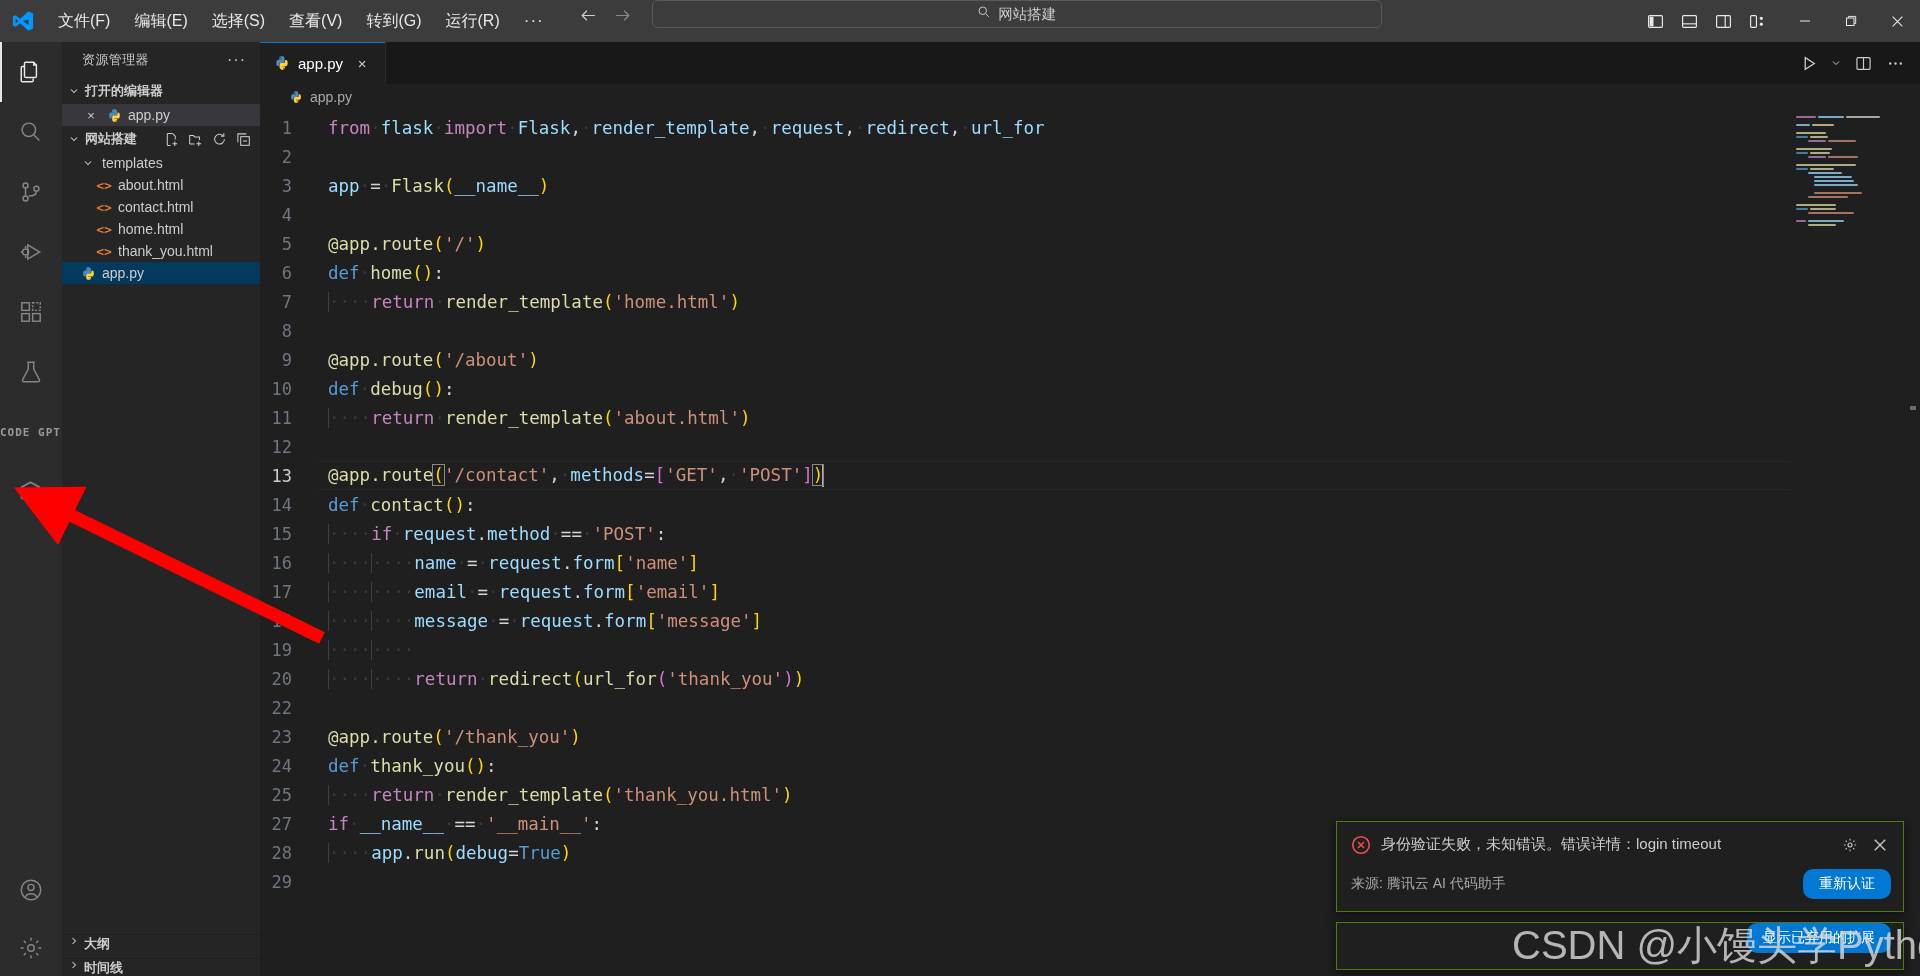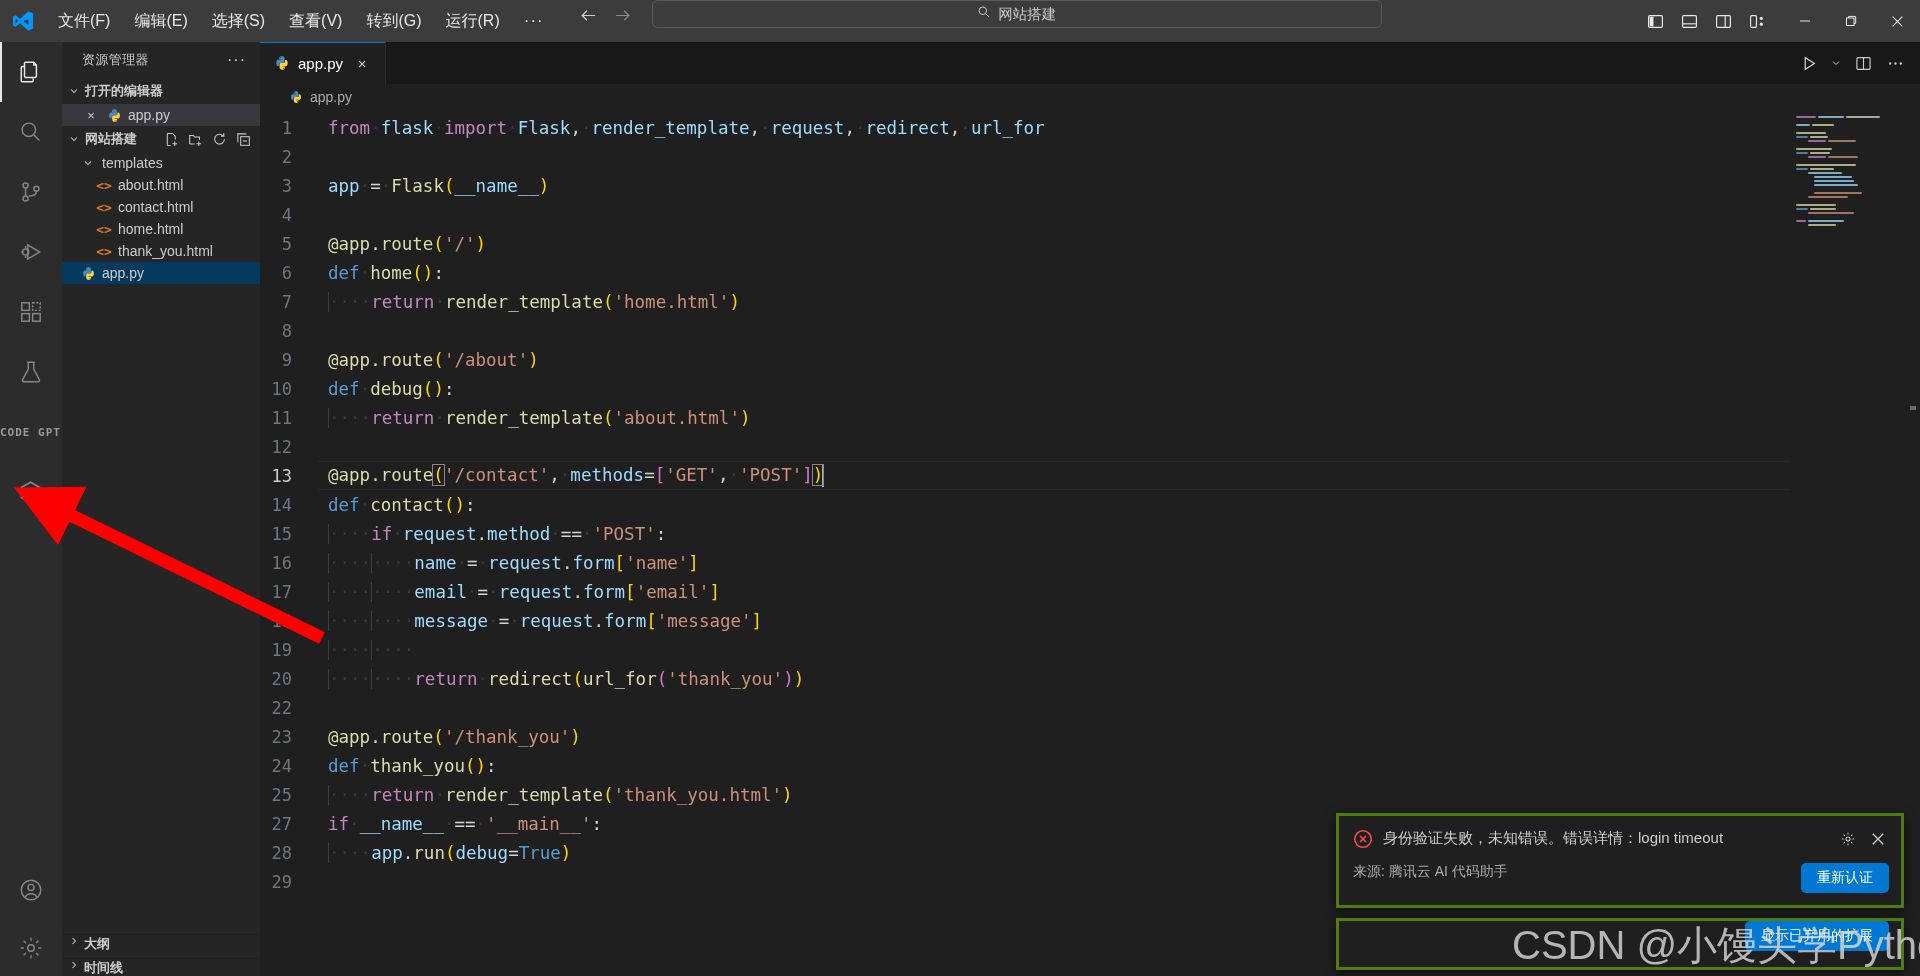--- a/index.html
+++ b/index.html
@@ -168,33 +168,33 @@
   .mm-seg { height: 2px; border-radius: 1px; opacity: .75; }
   .scroll-deco { position:absolute; right: 0; top:0; width:14px; bottom:0; }
   .scroll-mark { position:absolute; right:4px; width:6px; height:4px; background:#a0a0a0; opacity:.6; }
 
   
   .notifications {
     position: absolute; right: 16px; bottom: 6px;
     width: 568px; display: flex; flex-direction: column; gap: 10px; z-index: 40;
   }
   .notif {
-    background: #1f1f1f; border: 3px solid #4d7c0f;
+    background: #1f1f1f; border: 1px solid #4d7c0f;
     box-shadow: 0 3px 10px rgba(0,0,0,.55);
   }
   .notif-main { display: flex; align-items: flex-start; gap: 10px; padding: 12px 10px 10px 14px; }
   .notif-icon { flex: 0 0 20px; margin-top: 1px; }
   .notif-msg { flex: 1; font-size: 15px; color: #cccccc; line-height: 1.35; }
   .notif-tools { display:flex; gap: 4px; align-items:center; margin-top:-2px; }
   .notif-tool { width: 26px; height: 26px; display:flex; align-items:center; justify-content:center; color:#cccccc; border-radius:4px; }
-  .notif-footer { display:flex; padding: 0 12px 12px 14px; min-height: 30px; }
+  .notif-footer { display:flex; align-items:center; padding: 0 12px 12px 14px; min-height: 30px; }
   .notif-source { font-size: 14px; color: #a8a8a8; }
   .notif-btn {
     margin-left: auto; background: #0078d4; color: #ffffff;
-    font-size: 14px; padding: 6px 16px; border: none; border-radius: 5px; cursor: pointer;
+    font-size: 14px; padding: 6px 16px; border: none; border-radius: 10px; cursor: pointer;
     font-family: "Liberation Sans", sans-serif;
   }
   .notif-btn.offset { margin-left: auto; margin-right: 0; }
 
   
   .arrow-overlay { position: absolute; left:0; top:0; width:1920px; height:976px; pointer-events:none; z-index: 60; }
   .watermark {
     position: absolute; z-index: 55; pointer-events: none;
     left: 1512px; top: 918px;
     font-size: 40px; color: rgba(215,215,215,.82);

